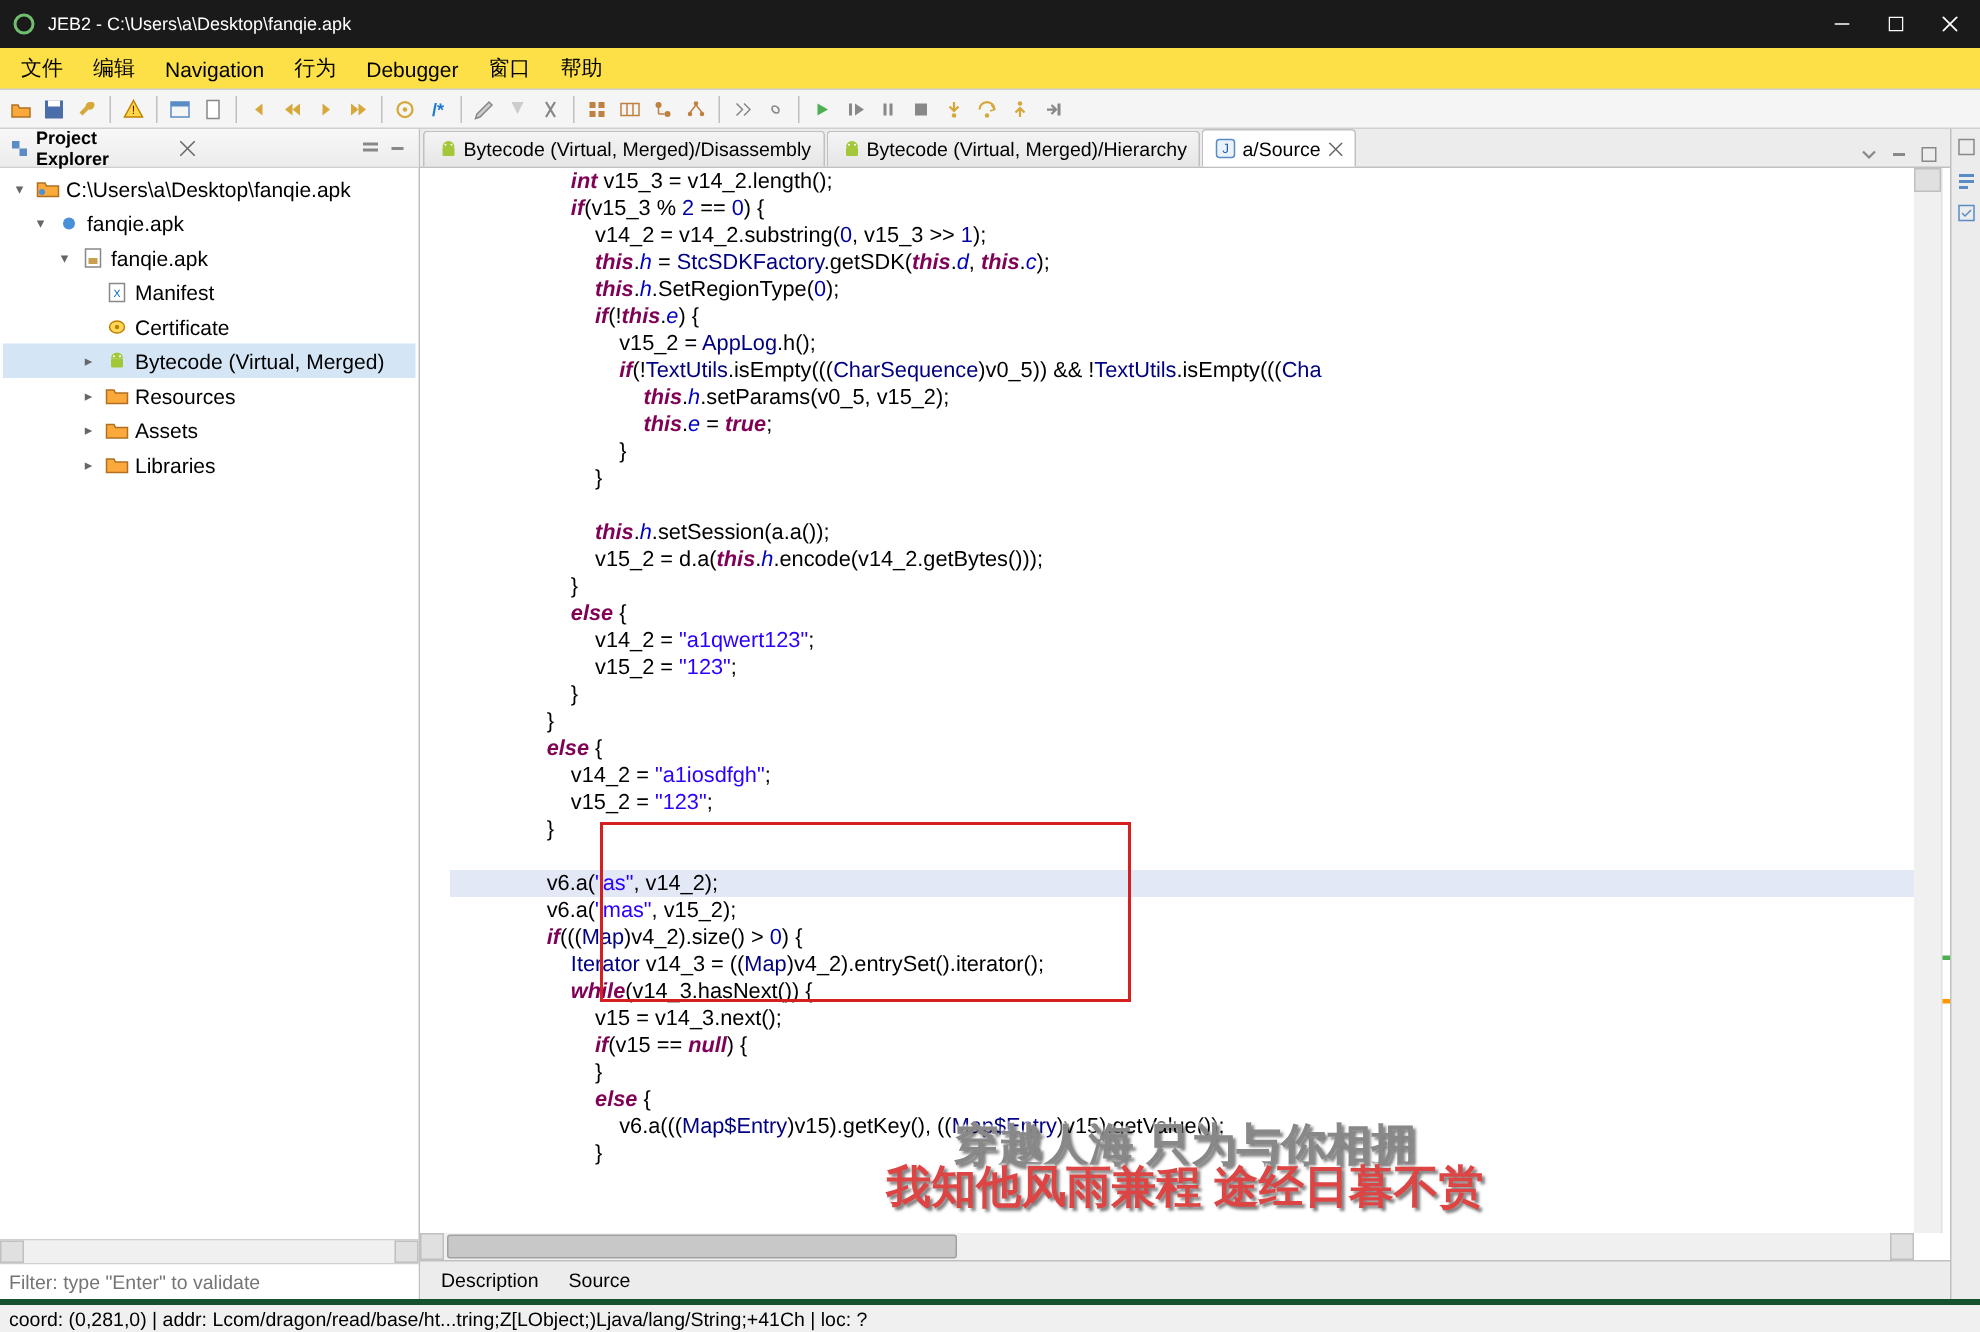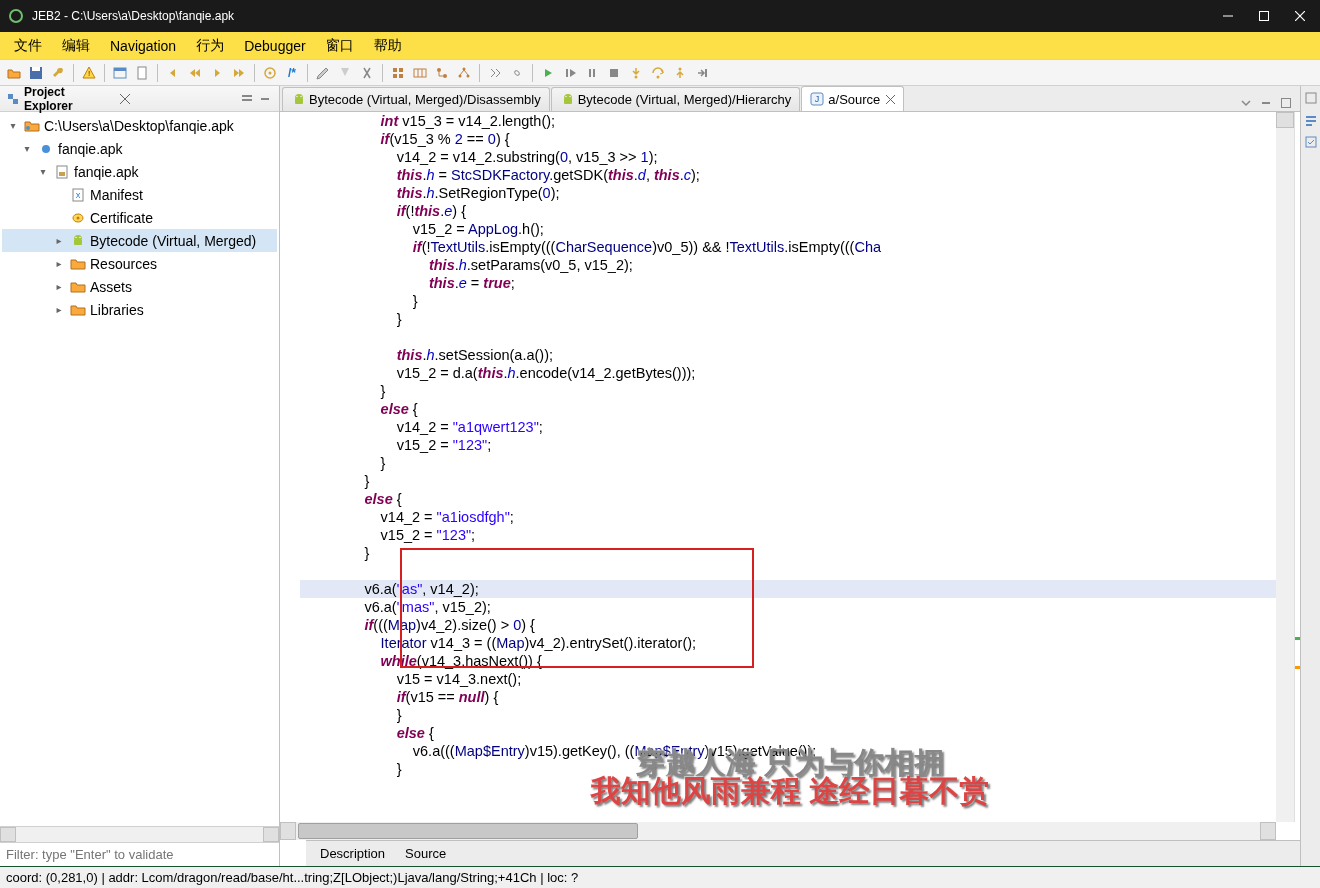--- a/index.html
+++ b/index.html
@@ -75,28 +75,28 @@
 .editor-vscroll { position: absolute; right: 6px; top: 0; bottom: 18px; width: 18px; background: #f0f0f0; }
 .editor-vscroll-btn { height: 16px; background: #e0e0e0; border: 1px solid #c0c0c0; }
 .overview-ruler { position: absolute; right: 0; top: 0; bottom: 18px; width: 6px; background: #fff; border-left: 1px solid #e0e0e0; }
 .ruler-mark { position: absolute; left: 0; right: 0; height: 3px; }
 
 .editor-hscroll { position: absolute; bottom: 0; left: 0; right: 24px; height: 18px; background: #f0f0f0; display: flex; }
 .hscroll-btn { width: 16px; background: #e0e0e0; border: 1px solid #c0c0c0; }
 .hscroll-track { flex: 1; position: relative; }
 .hscroll-thumb { position: absolute; left: 2px; width: 340px; top: 1px; bottom: 1px; background: #c8c8c8; border: 1px solid #a0a0a0; border-radius: 2px; }
 
-.bottom-tabs { height: 26px; background: #ececec; border-top: 1px solid #c0c0c0; display: flex; align-items: center; padding-left: 4px; font-size: 13px; margin-left: 26px; }
+.bottom-tabs { height: 26px; background: #ececec; border-top: 1px solid #c0c0c0; display: flex; align-items: center; padding-left: 4px; font-size: 13px; }
 .bottom-tab { padding: 4px 10px; cursor: pointer; }
 
 
 .right-strip { width: 20px; background: #ececec; border-left: 1px solid #c0c0c0; display: flex; flex-direction: column; align-items: center; padding-top: 4px; gap: 6px; }
 
 
-.statusbar { height: 22px; background: #f0f0f0; border-top: 1px solid #14532d; display: flex; align-items: center; padding: 0 6px; font-size: 13px; }
+.statusbar { height: 22px; background: #f0f0f0; border-top: 4px solid #14532d; display: flex; align-items: center; padding: 0 6px; font-size: 13px; }
 
 
 .overlay-text { position: absolute; left: 50%; transform: translateX(-50%); font-size: 30px; font-weight: bold; text-shadow: 2px 2px 2px rgba(0,0,0,0.5), -1px -1px 1px rgba(255,255,255,0.6); pointer-events: none; white-space: nowrap; }
 .overlay1 { bottom: 56px; color: #888; }
 .overlay2 { bottom: 28px; color: #d44; }
 
 
 svg { display: block; }
 </style>
 </head>

